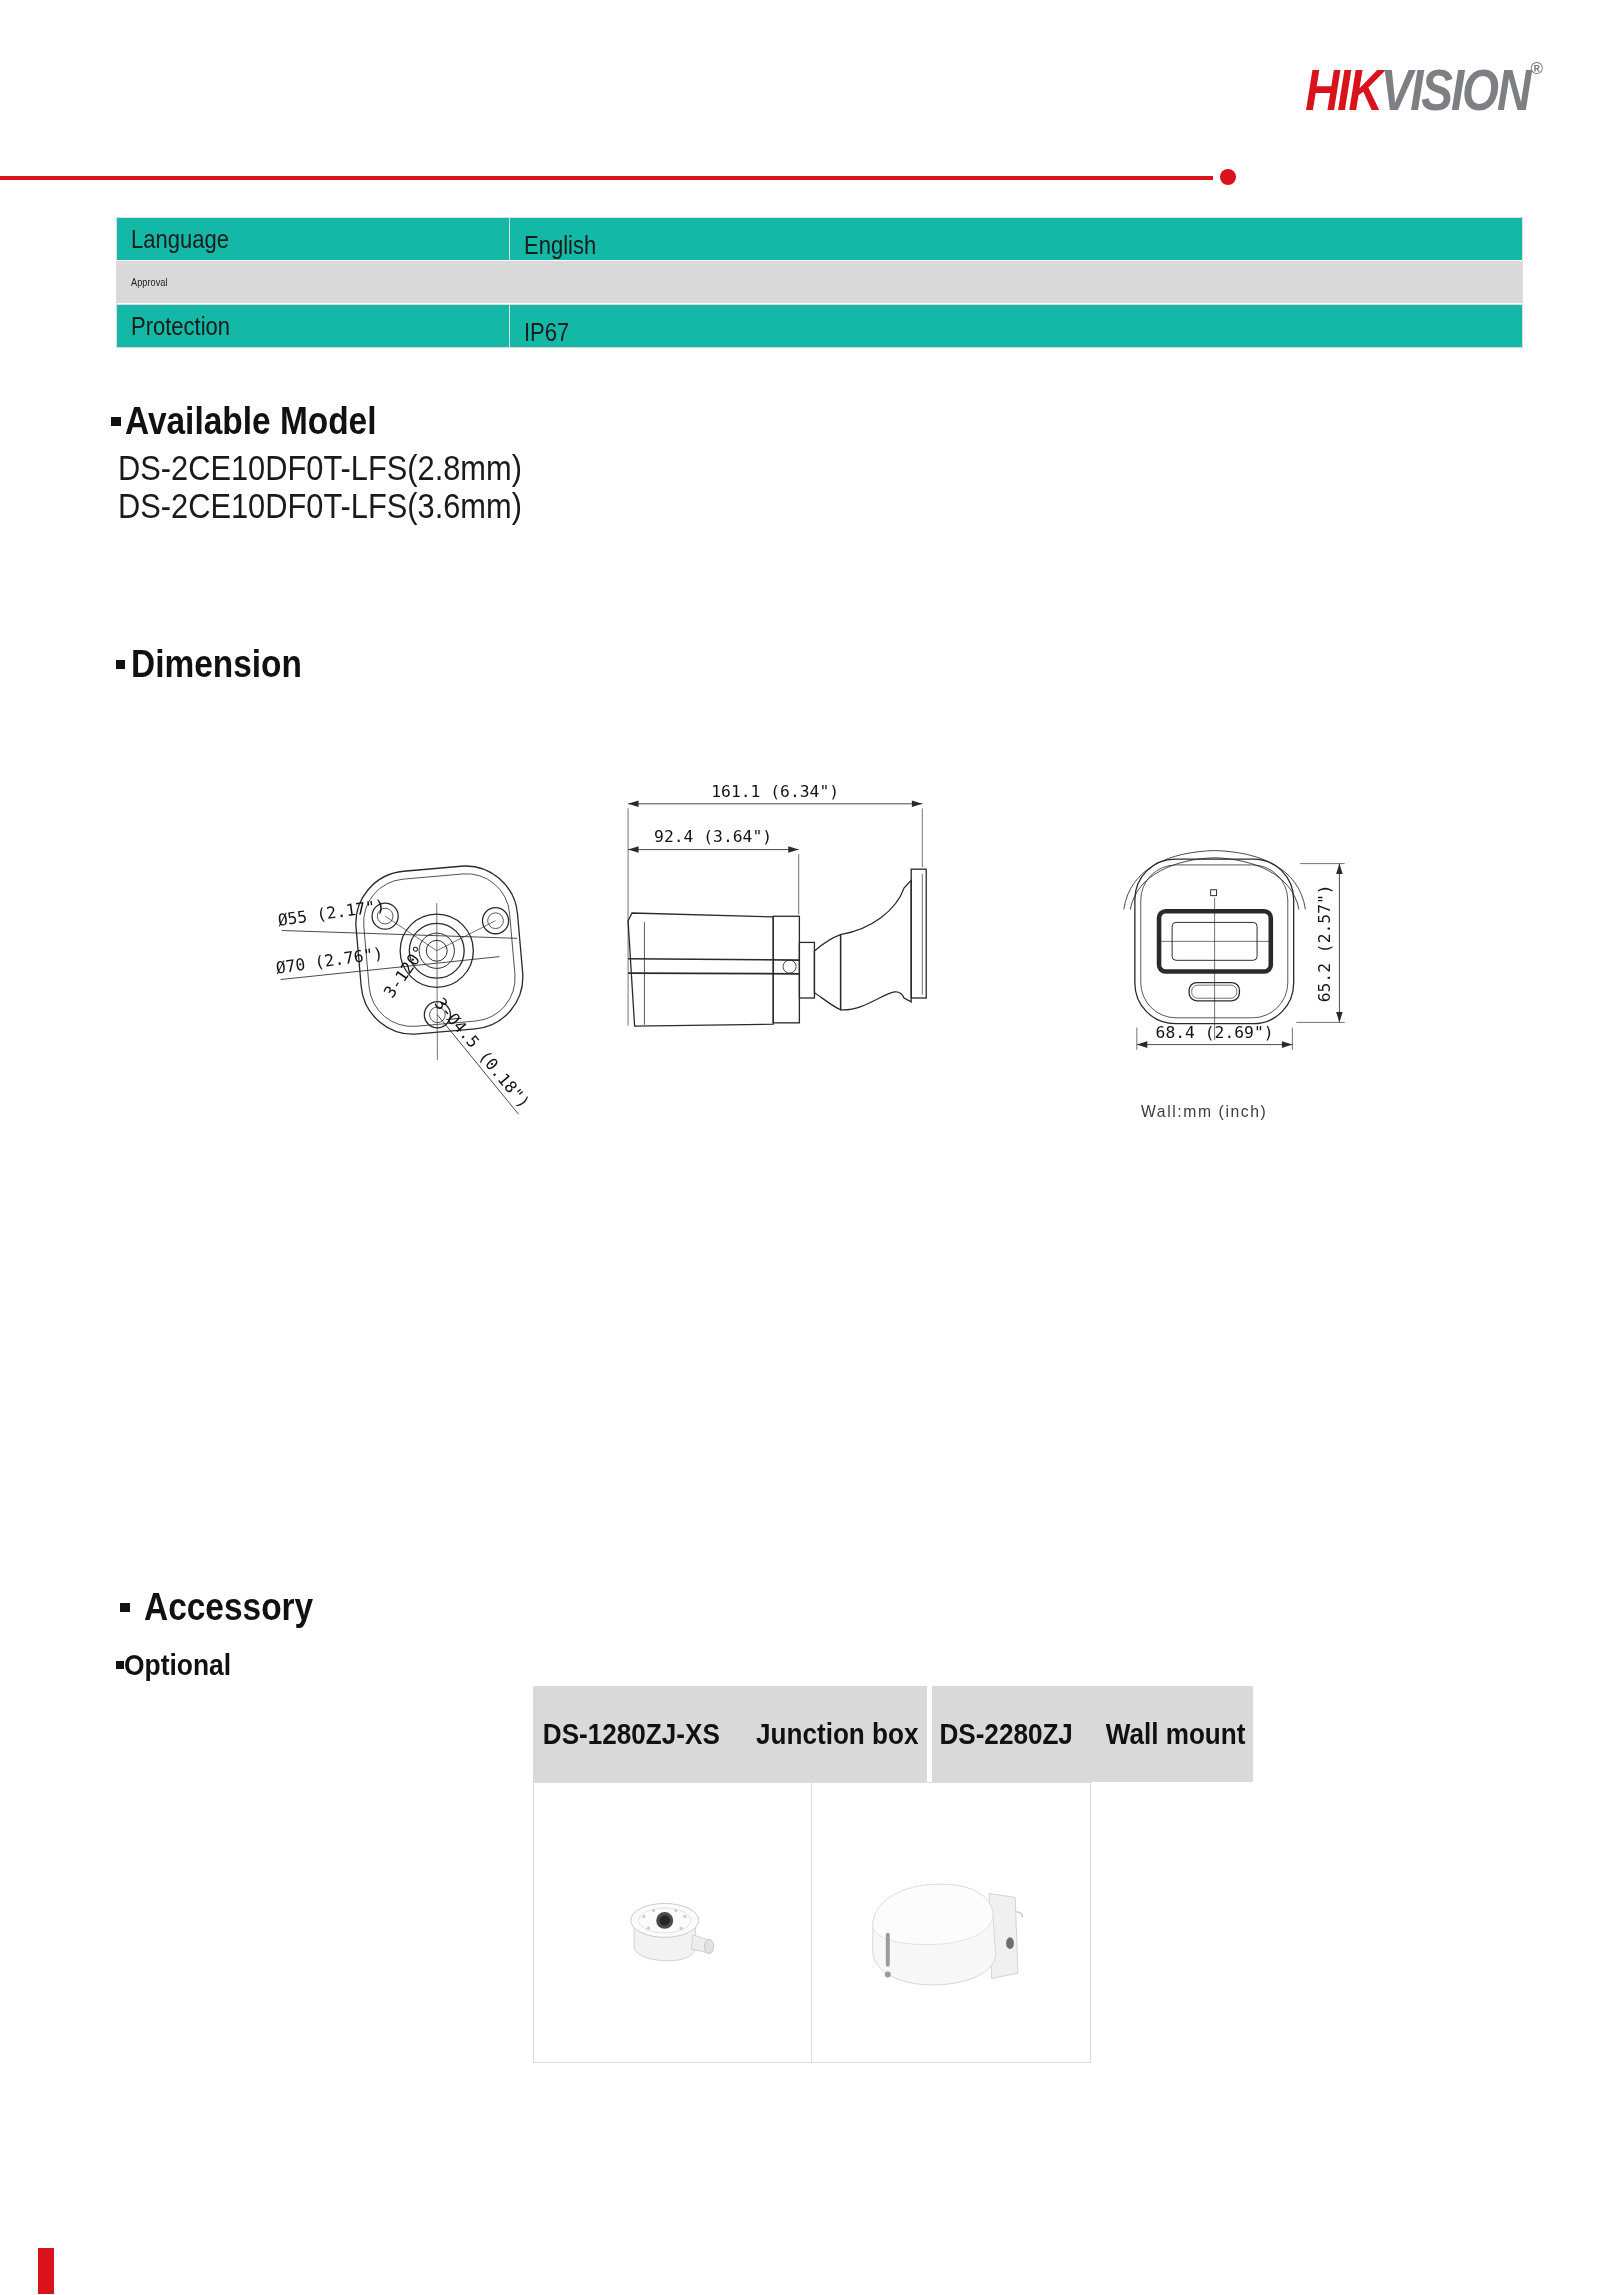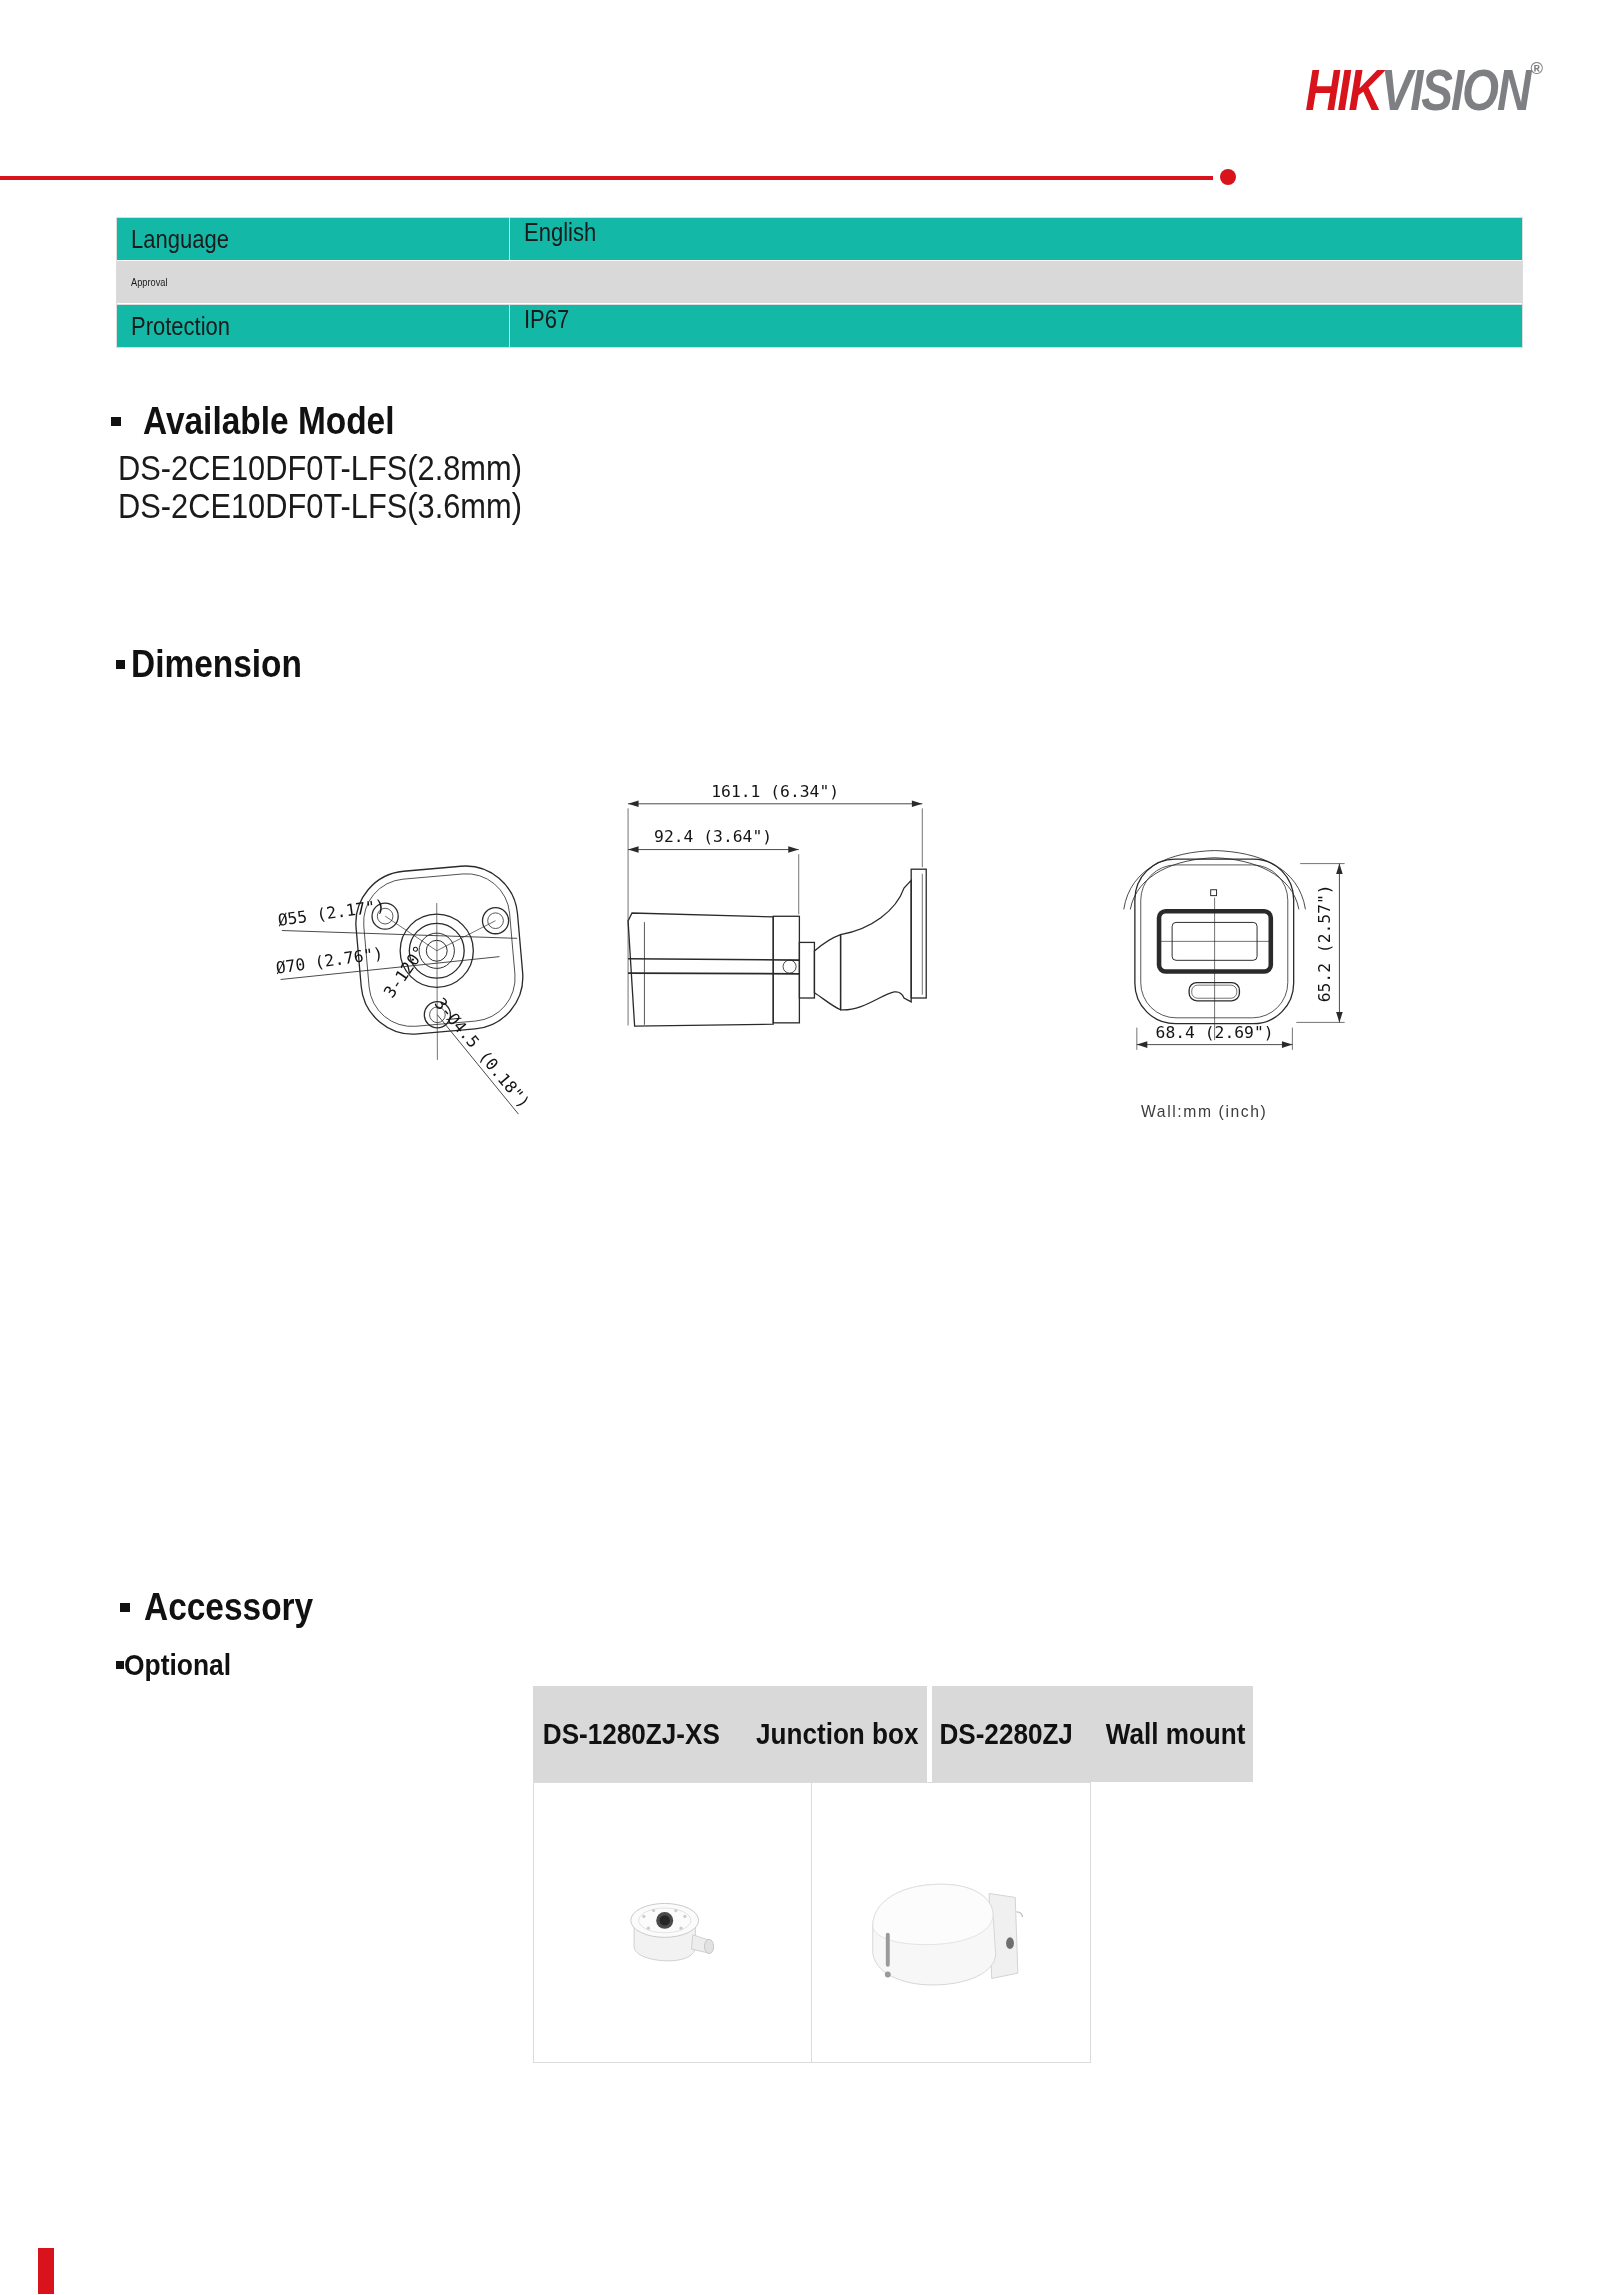--- a/index.html
+++ b/index.html
@@ -15,21 +15,21 @@
   .logo-vision{color:#7d7f82;}
   .logo-reg{font-size:17px;color:#7d7f82;font-weight:700;margin-top:2.6px;margin-left:1.3px;}
   
   .rule{position:absolute;left:0;top:176px;width:1213px;height:3.9px;background:#d8131b;}
   .rule-dot{position:absolute;left:1220px;top:169px;width:16.4px;height:16.4px;border-radius:50%;background:#d8131b;}
   
   .spec{position:absolute;left:116px;top:217px;width:1405px;border:1.3px solid #dcdcdc;background:#14b8a6;}
   .spec-row{display:flex;align-items:stretch;height:42px;border-top:1.3px solid #dcdcdc;font-size:25px;}
   .spec-row:first-child{border-top:none;}
   .spec-label{width:393px;display:flex;align-items:center;padding-left:14.4px;border-right:1.3px solid #dcdcdc;box-sizing:border-box;}
-  .spec-value{flex:1;display:flex;align-items:flex-start;padding-left:14.4px;}
+  .spec-value{flex:1;display:flex;align-items:flex-end;padding-left:14.4px;}
   .spec-section{background:#d9d9d9;font-weight:normal;display:flex;align-items:center;padding-left:14.4px;height:42px;border-top:1.3px solid #ffffff;border-bottom:1.3px solid #ffffff;}
   .cx{display:inline-block;transform:scaleX(.88);transform-origin:0 50%;white-space:nowrap;}
   .cxc{display:inline-block;transform:scaleX(.9);transform-origin:50% 50%;white-space:nowrap;}
   
   .hrow{position:absolute;display:flex;align-items:center;}
   .sq{background:#111;display:inline-block;}
   .h1t{font-weight:bold;font-size:38px;color:#111;}
   .h2t{font-weight:bold;font-size:30px;color:#111;}
   .model-line{position:absolute;font-size:35px;color:#1a1a1a;}
   
@@ -73,21 +73,21 @@
     <div class="spec-row">
       <div class="spec-label">
           <span class="cx">Protection</span>
         </div>
       <div class="spec-value">
           <span class="cx">IP67</span>
         </div>
     </div>
   </div>
 
-  <div class="hrow" style="left:111px;top:400px;gap:22px;">
+  <div class="hrow" style="left:111px;top:400px;gap:4px;">
     <span class="sq" style="width:9.8px;height:9.8px;"></span>
     <span class="h1t cx">Available Model</span>
   </div>
   <div class="model-line" style="left:118px;top:448px;"><span class="cx">DS-2CE10DF0T-LFS(2.8mm)</span></div>
   <div class="model-line" style="left:118px;top:486px;"><span class="cx">DS-2CE10DF0T-LFS(3.6mm)</span></div>
 
   <div class="hrow" style="left:116px;top:643px;gap:6.5px;">
     <span class="sq" style="width:8.5px;height:8.5px;"></span>
     <span class="h1t cx">Dimension</span>
   </div>

